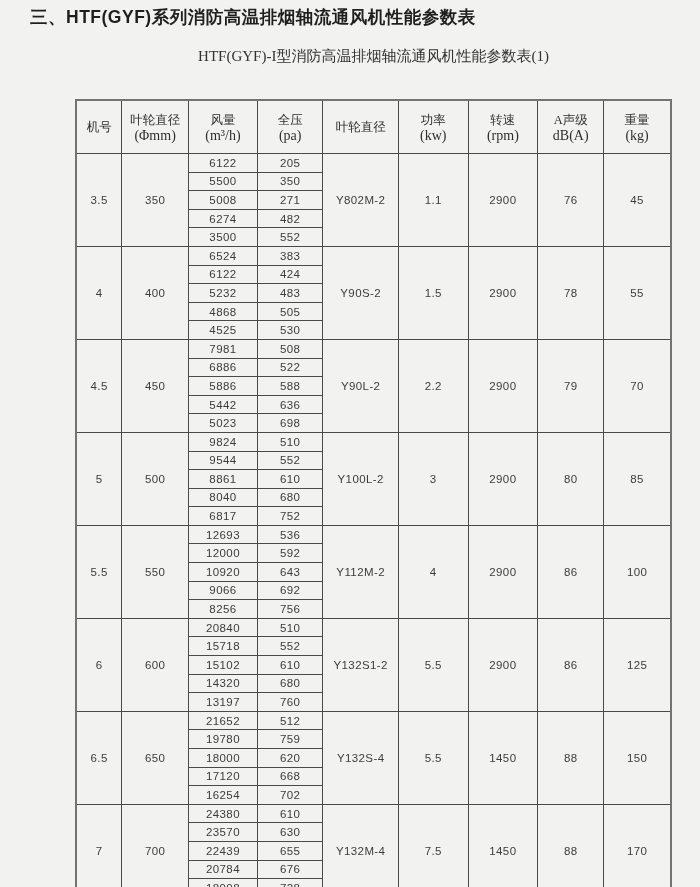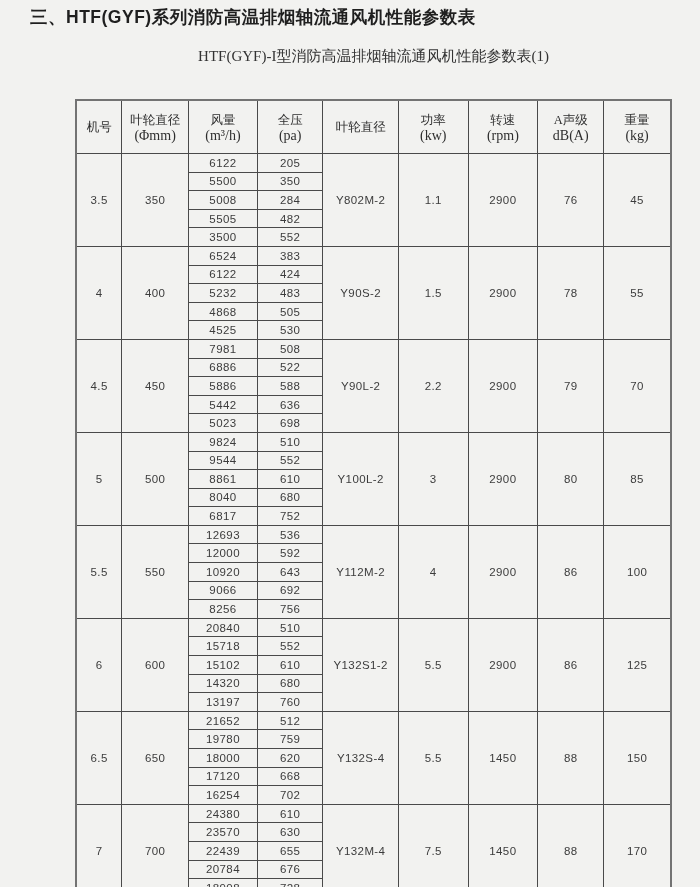--- a/index.html
+++ b/index.html
@@ -158,24 +158,24 @@
           <td rowspan="5">2900</td>
           <td rowspan="5">76</td>
           <td rowspan="5">45</td>
         </tr>
         <tr>
           <td class="flow-col">5500</td>
           <td class="pressure-col">350</td>
         </tr>
         <tr>
           <td class="flow-col">5008</td>
-          <td class="pressure-col">284</td>
-        </tr>
-        <tr>
-          <td class="flow-col">5505</td>
+          <td class="pressure-col">271</td>
+        </tr>
+        <tr>
+          <td class="flow-col">6274</td>
           <td class="pressure-col">482</td>
         </tr>
         <tr>
           <td class="flow-col">3500</td>
           <td class="pressure-col">552</td>
         </tr>
         <tr>
           <td rowspan="5">4</td>
           <td rowspan="5">400</td>
           <td class="flow-col">6524</td>

